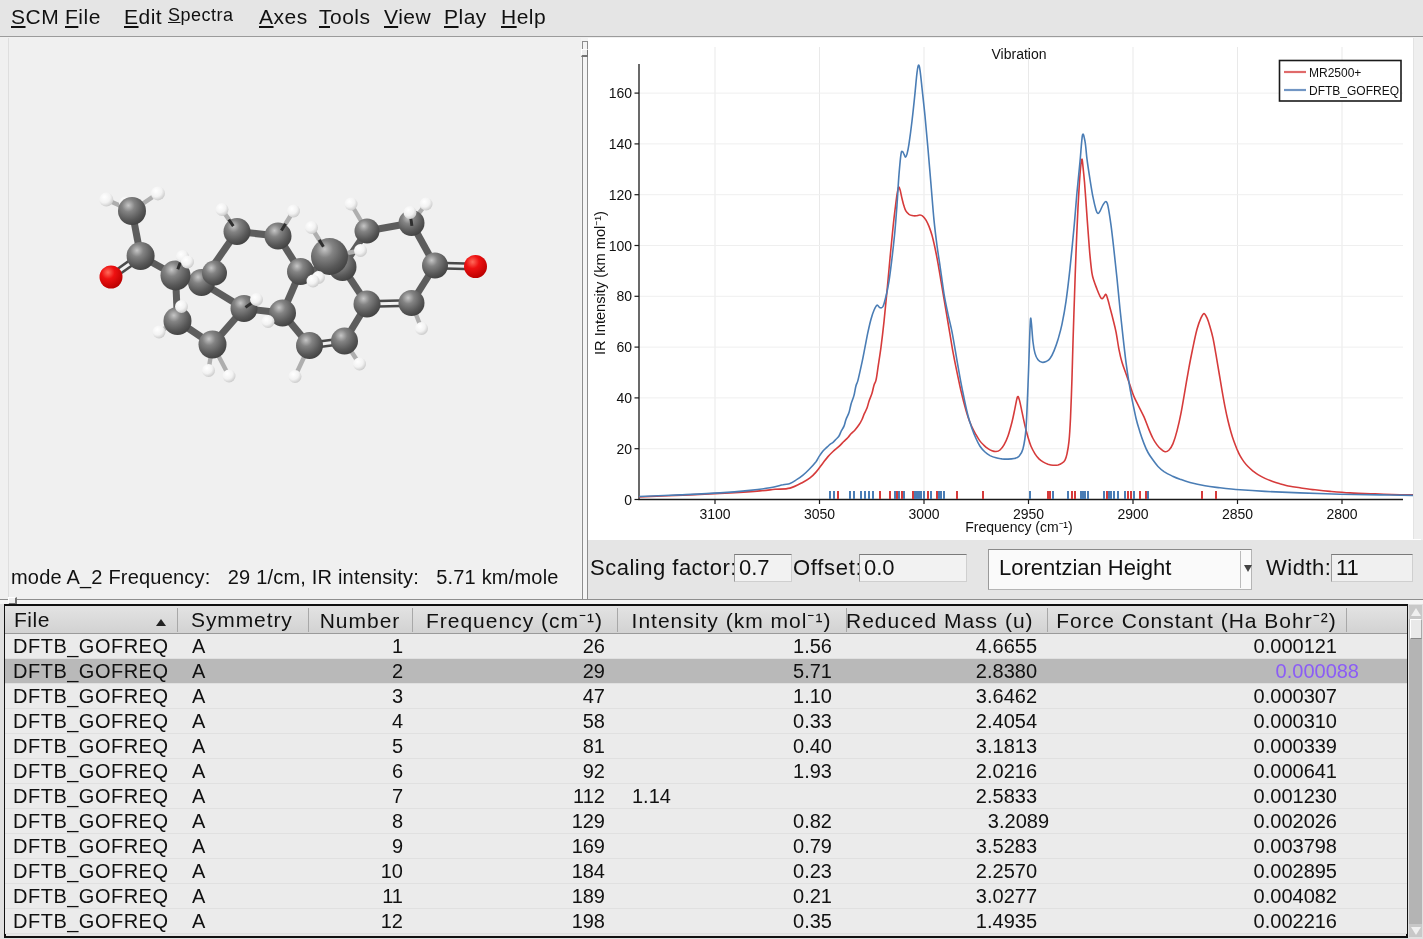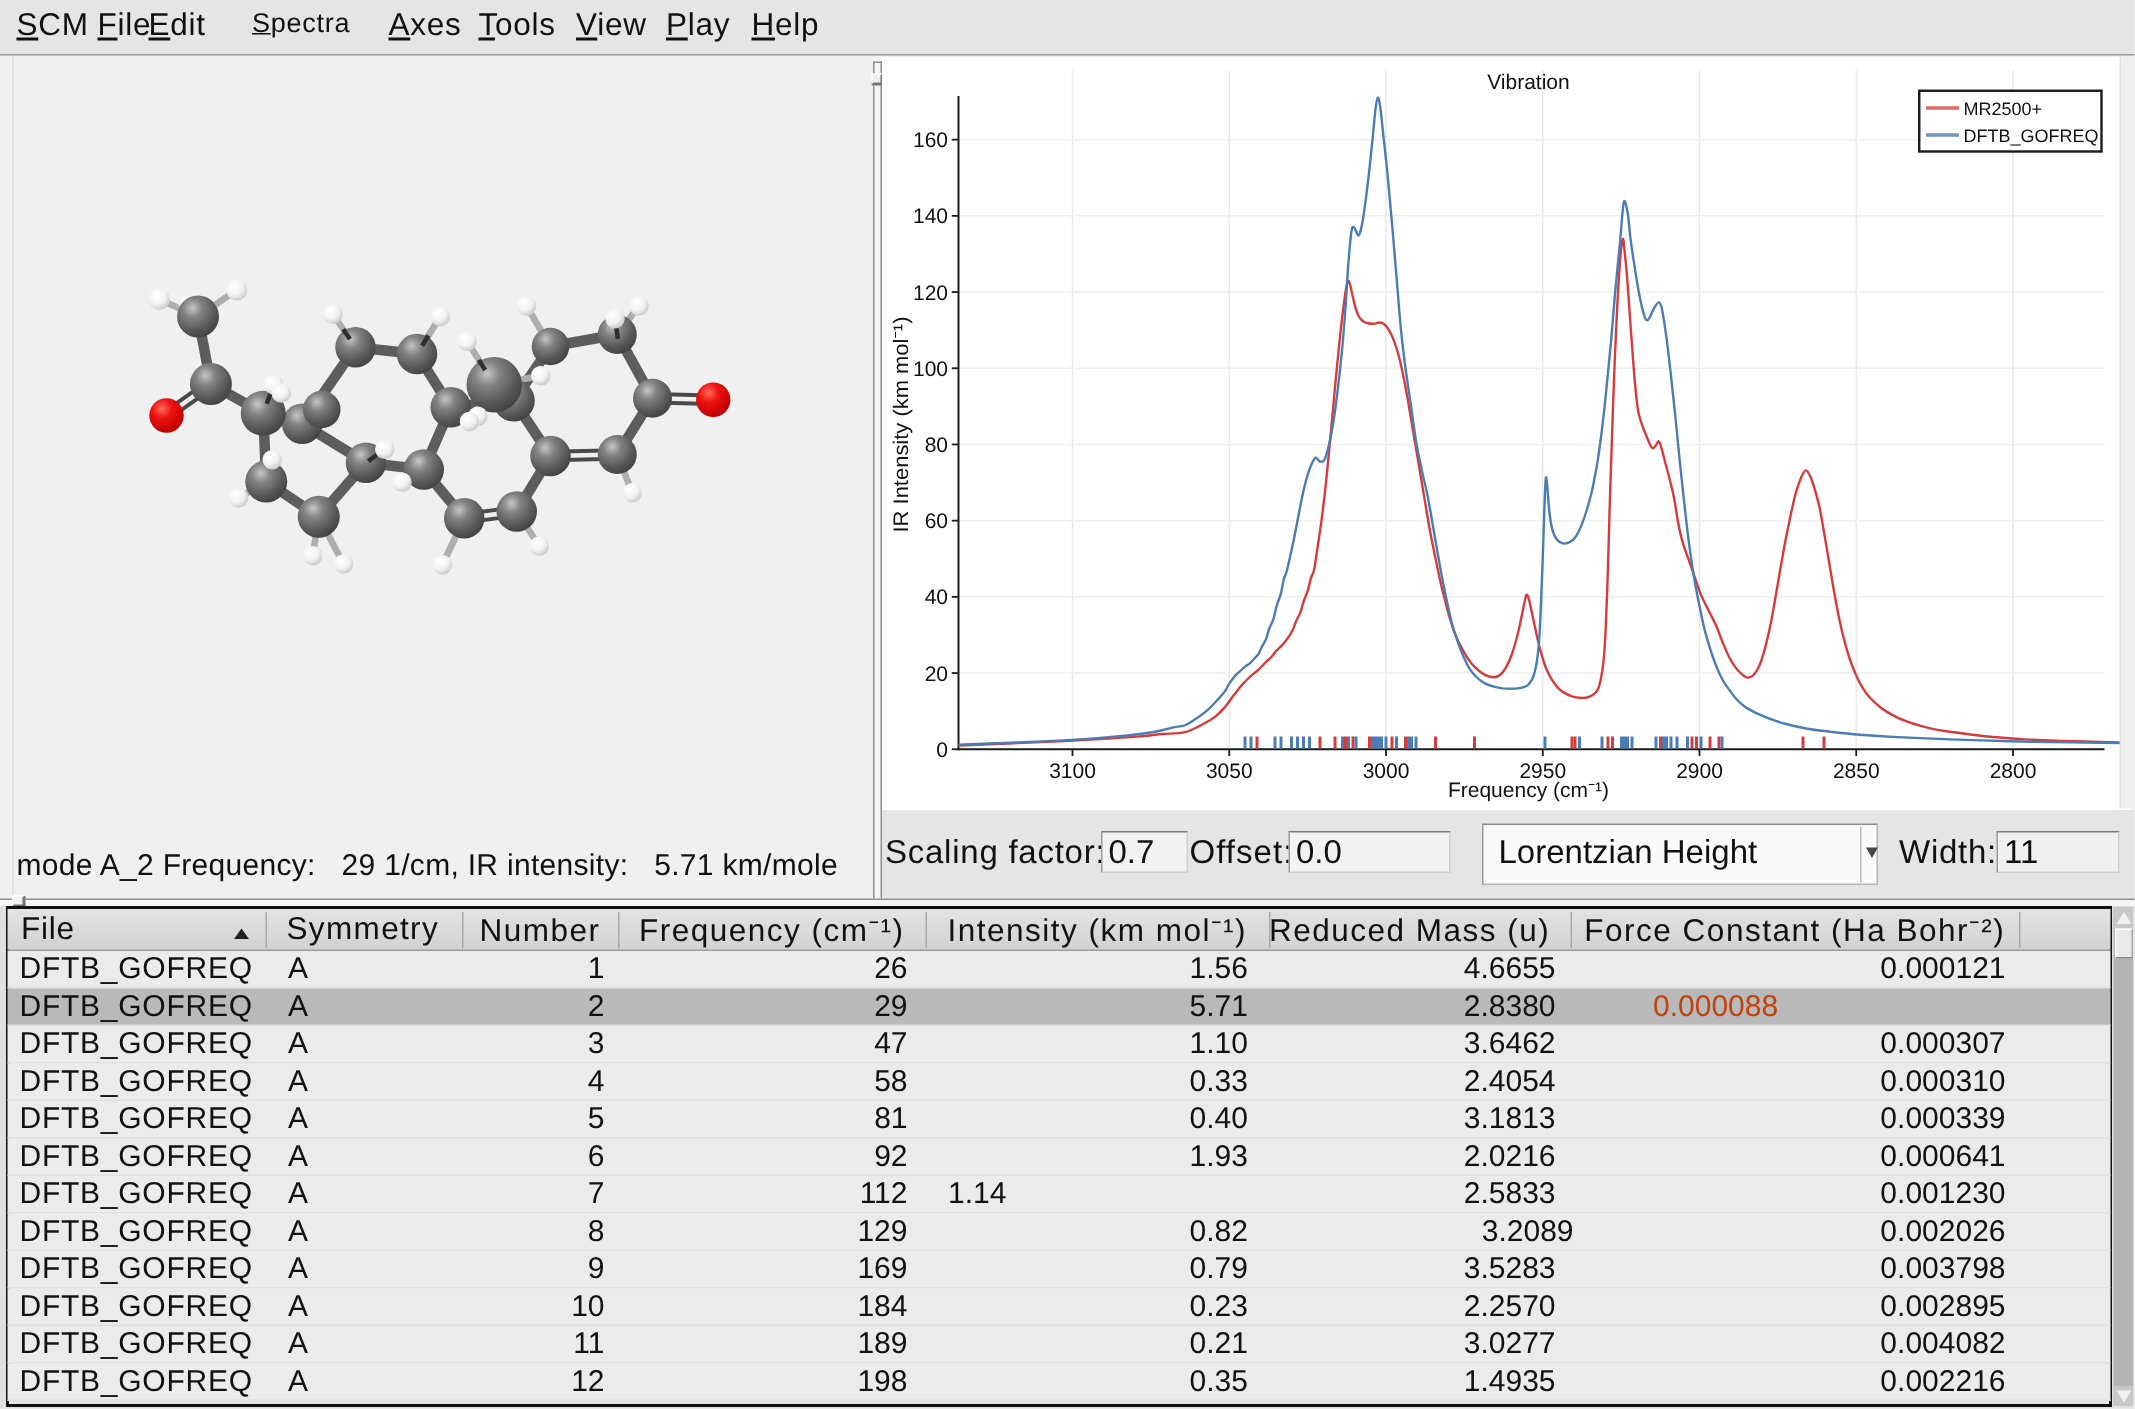--- a/index.html
+++ b/index.html
@@ -4,21 +4,21 @@
 * { margin:0; padding:0; box-sizing:border-box; }
 html,body { width:1423px; height:939px; overflow:hidden;
   font-family:"Liberation Sans", sans-serif; background:#f0f0f0; }
 .abs { position:absolute; }
 </style></head>
 <body>
 
 <div class="abs" style="left:0;top:0;width:1423px;height:37px;background:#e5e5e5;border-bottom:1px solid #9b9b9b"></div>
 <div class="abs" style="left:11px;top:5px;font-size:21px;letter-spacing:0.5px;color:#111"><u>S</u>CM</div>
 <div class="abs" style="left:65px;top:5px;font-size:21px;letter-spacing:0.5px;color:#111"><u>F</u>ile</div>
-<div class="abs" style="left:99px;top:5px;font-size:21px;letter-spacing:0.5px;color:#111"><u>E</u>dit</div>
+<div class="abs" style="left:124px;top:5px;font-size:21px;letter-spacing:0.5px;color:#111"><u>E</u>dit</div>
 <div class="abs" style="left:168px;top:5px;font-size:18px;letter-spacing:0.5px;color:#111"><u>S</u>pectra</div>
 <div class="abs" style="left:259px;top:5px;font-size:21px;letter-spacing:0.5px;color:#111"><u>A</u>xes</div>
 <div class="abs" style="left:319px;top:5px;font-size:21px;letter-spacing:0.5px;color:#111"><u>T</u>ools</div>
 <div class="abs" style="left:384px;top:5px;font-size:21px;letter-spacing:0.5px;color:#111"><u>V</u>iew</div>
 <div class="abs" style="left:444px;top:5px;font-size:21px;letter-spacing:0.5px;color:#111"><u>P</u>lay</div>
 <div class="abs" style="left:501px;top:5px;font-size:21px;letter-spacing:0.5px;color:#111"><u>H</u>elp</div>
 
 <div class="abs" style="left:0;top:38px;width:581px;height:561px;background:#f0f0f0"></div>
 <div class="abs" style="left:8px;top:38px;width:1px;height:561px;background:#dedede"></div>
 <svg width="581" height="561" style="position:absolute;left:0;top:38px">
@@ -313,21 +313,21 @@
 <div style="position:absolute;left:632px;top:635px;width:200px;text-align:right;font-size:20px;color:#111">1.56</div>
 <div style="position:absolute;left:837px;top:635px;width:200px;text-align:right;font-size:20px;color:#111">4.6655</div>
 <div style="position:absolute;left:1137px;top:635px;width:200px;text-align:right;font-size:20px;color:#111">0.000121</div>
 <div style="position:absolute;left:5px;top:659px;width:1402px;height:25px;background:#b9b9b9;border-bottom:1px solid #e0e0e0;box-sizing:border-box"></div>
 <div style="position:absolute;left:13px;top:660px;font-size:20px;letter-spacing:0.5px;color:#111">DFTB_GOFREQ</div>
 <div style="position:absolute;left:192px;top:660px;font-size:20px;color:#111">A</div>
 <div style="position:absolute;left:203px;top:660px;width:200px;text-align:right;font-size:20px;color:#111">2</div>
 <div style="position:absolute;left:405px;top:660px;width:200px;text-align:right;font-size:20px;color:#111">29</div>
 <div style="position:absolute;left:632px;top:660px;width:200px;text-align:right;font-size:20px;color:#111">5.71</div>
 <div style="position:absolute;left:837px;top:660px;width:200px;text-align:right;font-size:20px;color:#111">2.8380</div>
-<div style="position:absolute;left:1102px;top:660px;width:200px;text-align:left;font-size:20px;color:#c2410c">0.000088</div>
+<div style="position:absolute;left:1159px;top:660px;width:200px;text-align:right;font-size:20px;color:#8b5cf6">0.000088</div>
 <div style="position:absolute;left:5px;top:684px;width:1402px;height:25px;background:#ebebeb;border-bottom:1px solid #e0e0e0;box-sizing:border-box"></div>
 <div style="position:absolute;left:13px;top:685px;font-size:20px;letter-spacing:0.5px;color:#111">DFTB_GOFREQ</div>
 <div style="position:absolute;left:192px;top:685px;font-size:20px;color:#111">A</div>
 <div style="position:absolute;left:203px;top:685px;width:200px;text-align:right;font-size:20px;color:#111">3</div>
 <div style="position:absolute;left:405px;top:685px;width:200px;text-align:right;font-size:20px;color:#111">47</div>
 <div style="position:absolute;left:632px;top:685px;width:200px;text-align:right;font-size:20px;color:#111">1.10</div>
 <div style="position:absolute;left:837px;top:685px;width:200px;text-align:right;font-size:20px;color:#111">3.6462</div>
 <div style="position:absolute;left:1137px;top:685px;width:200px;text-align:right;font-size:20px;color:#111">0.000307</div>
 <div style="position:absolute;left:5px;top:709px;width:1402px;height:25px;background:#ebebeb;border-bottom:1px solid #e0e0e0;box-sizing:border-box"></div>
 <div style="position:absolute;left:13px;top:710px;font-size:20px;letter-spacing:0.5px;color:#111">DFTB_GOFREQ</div>

